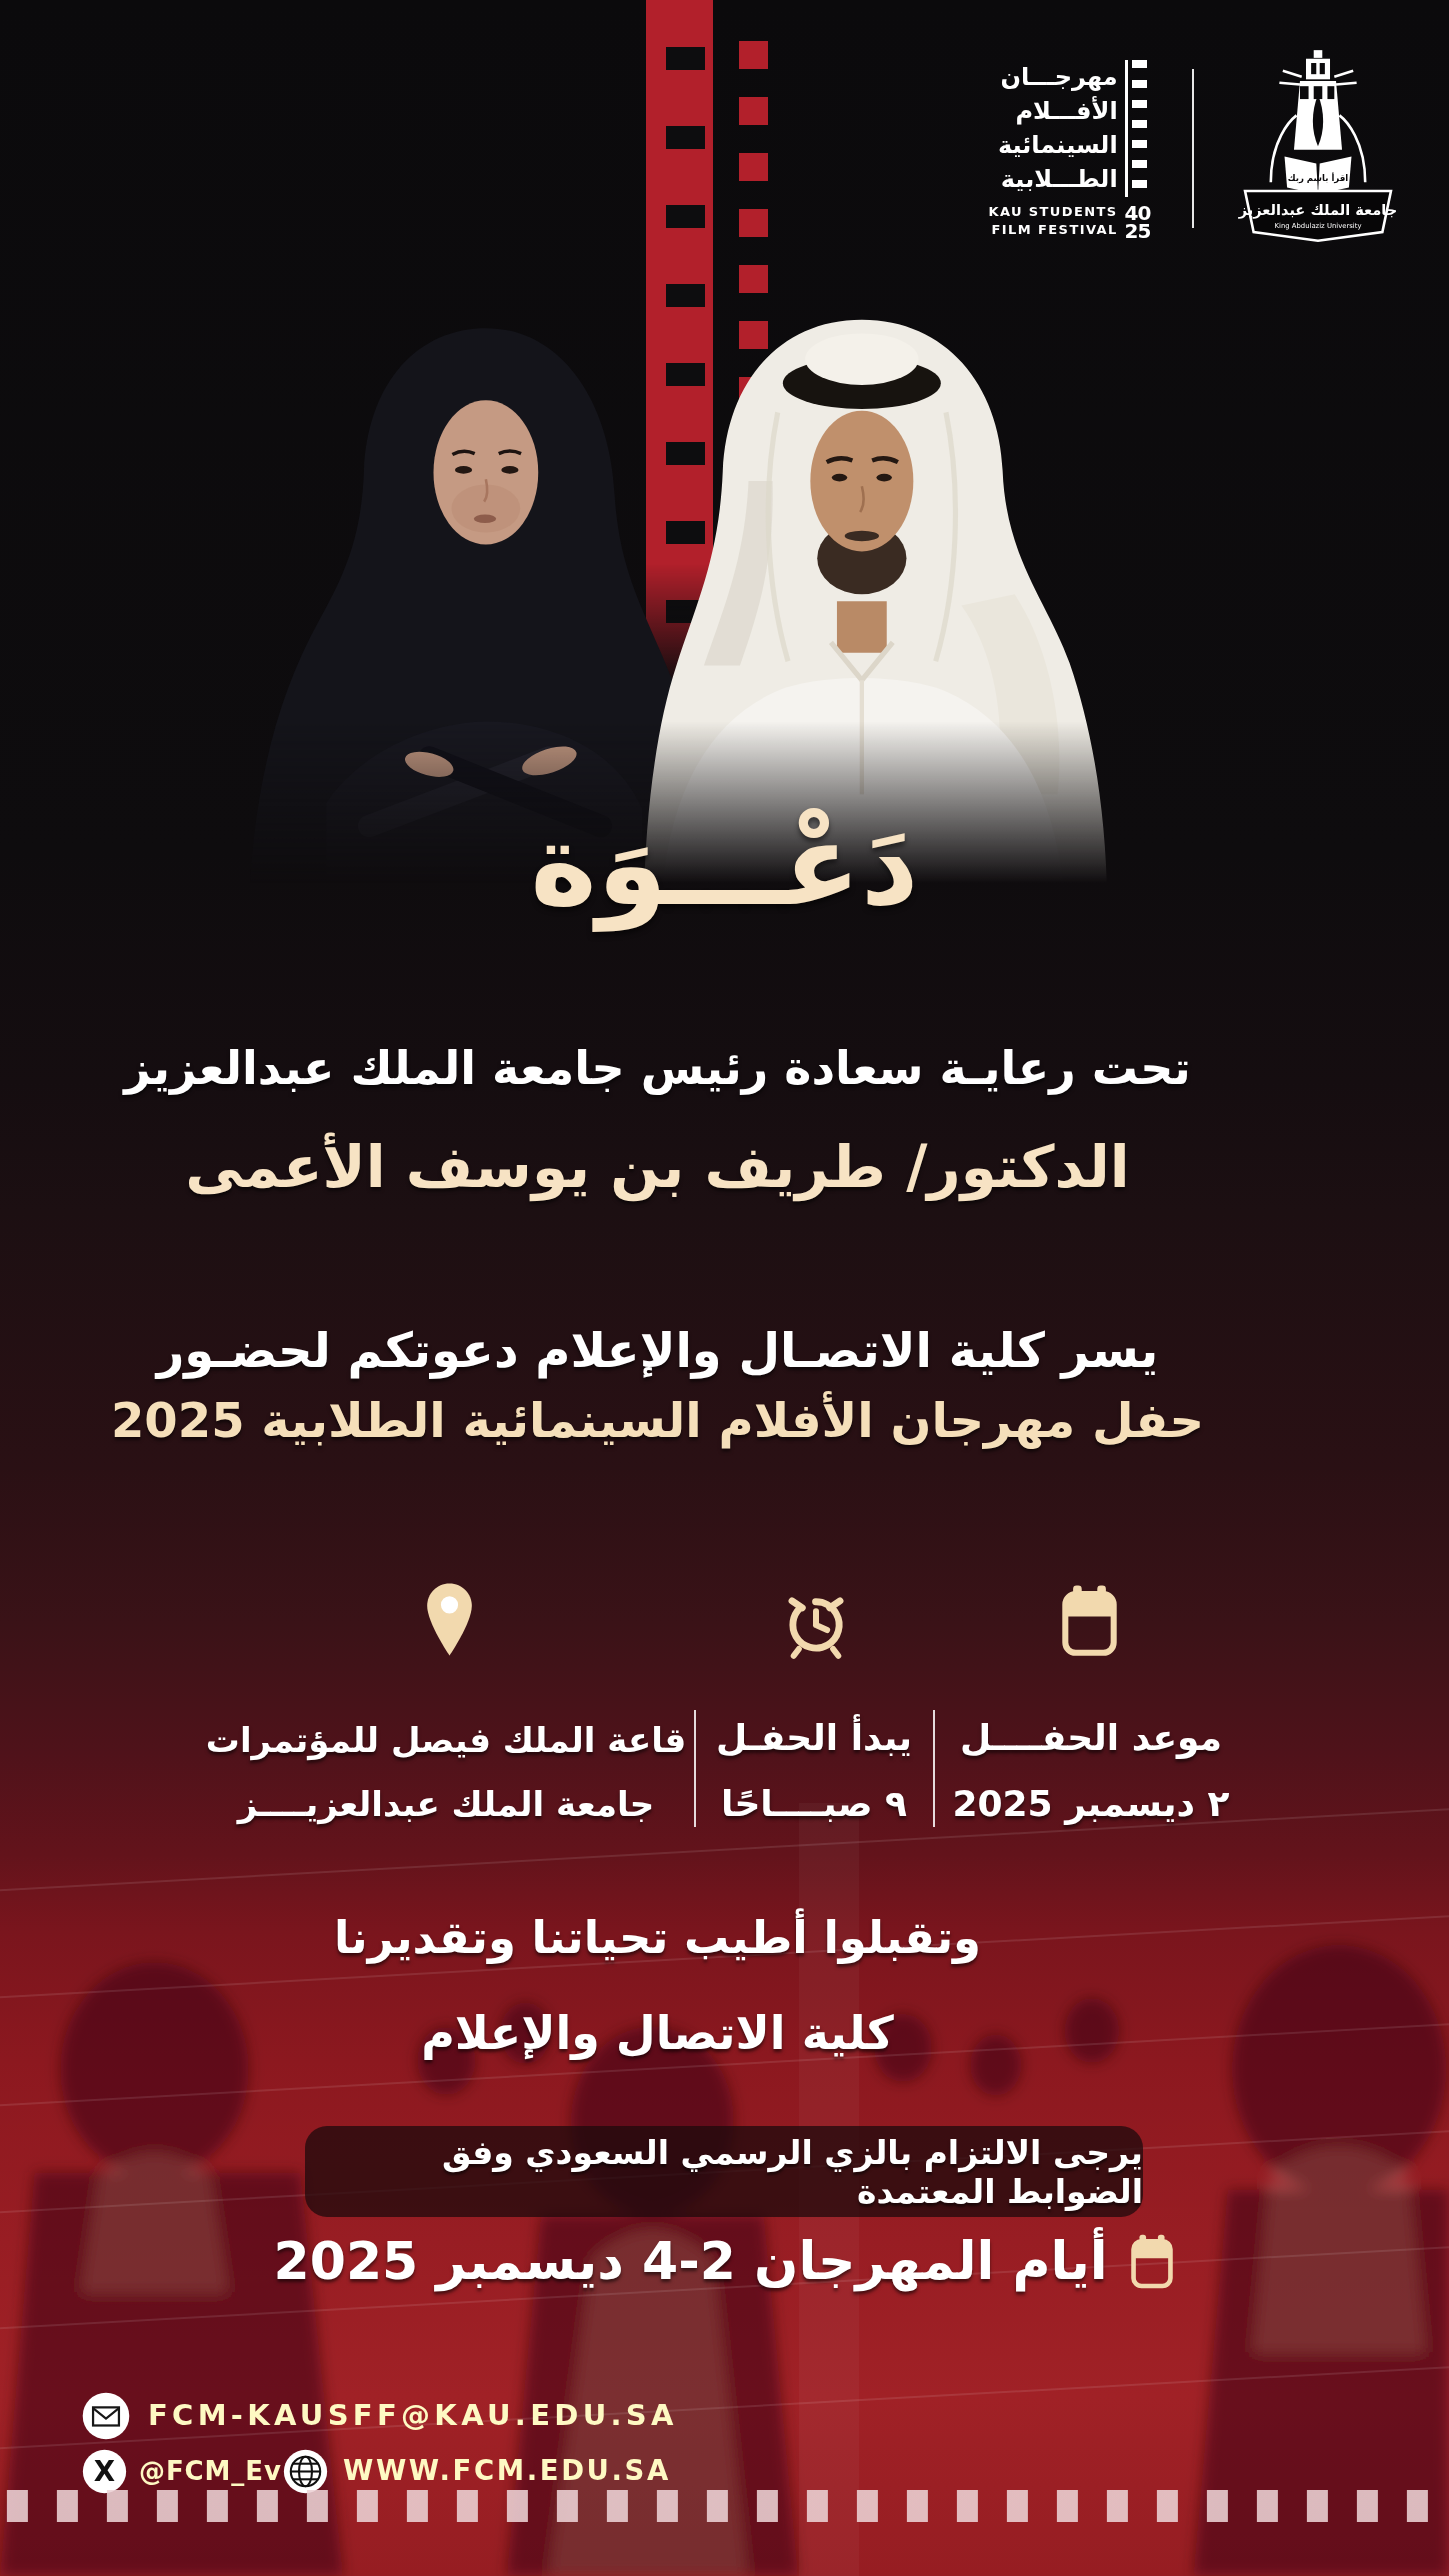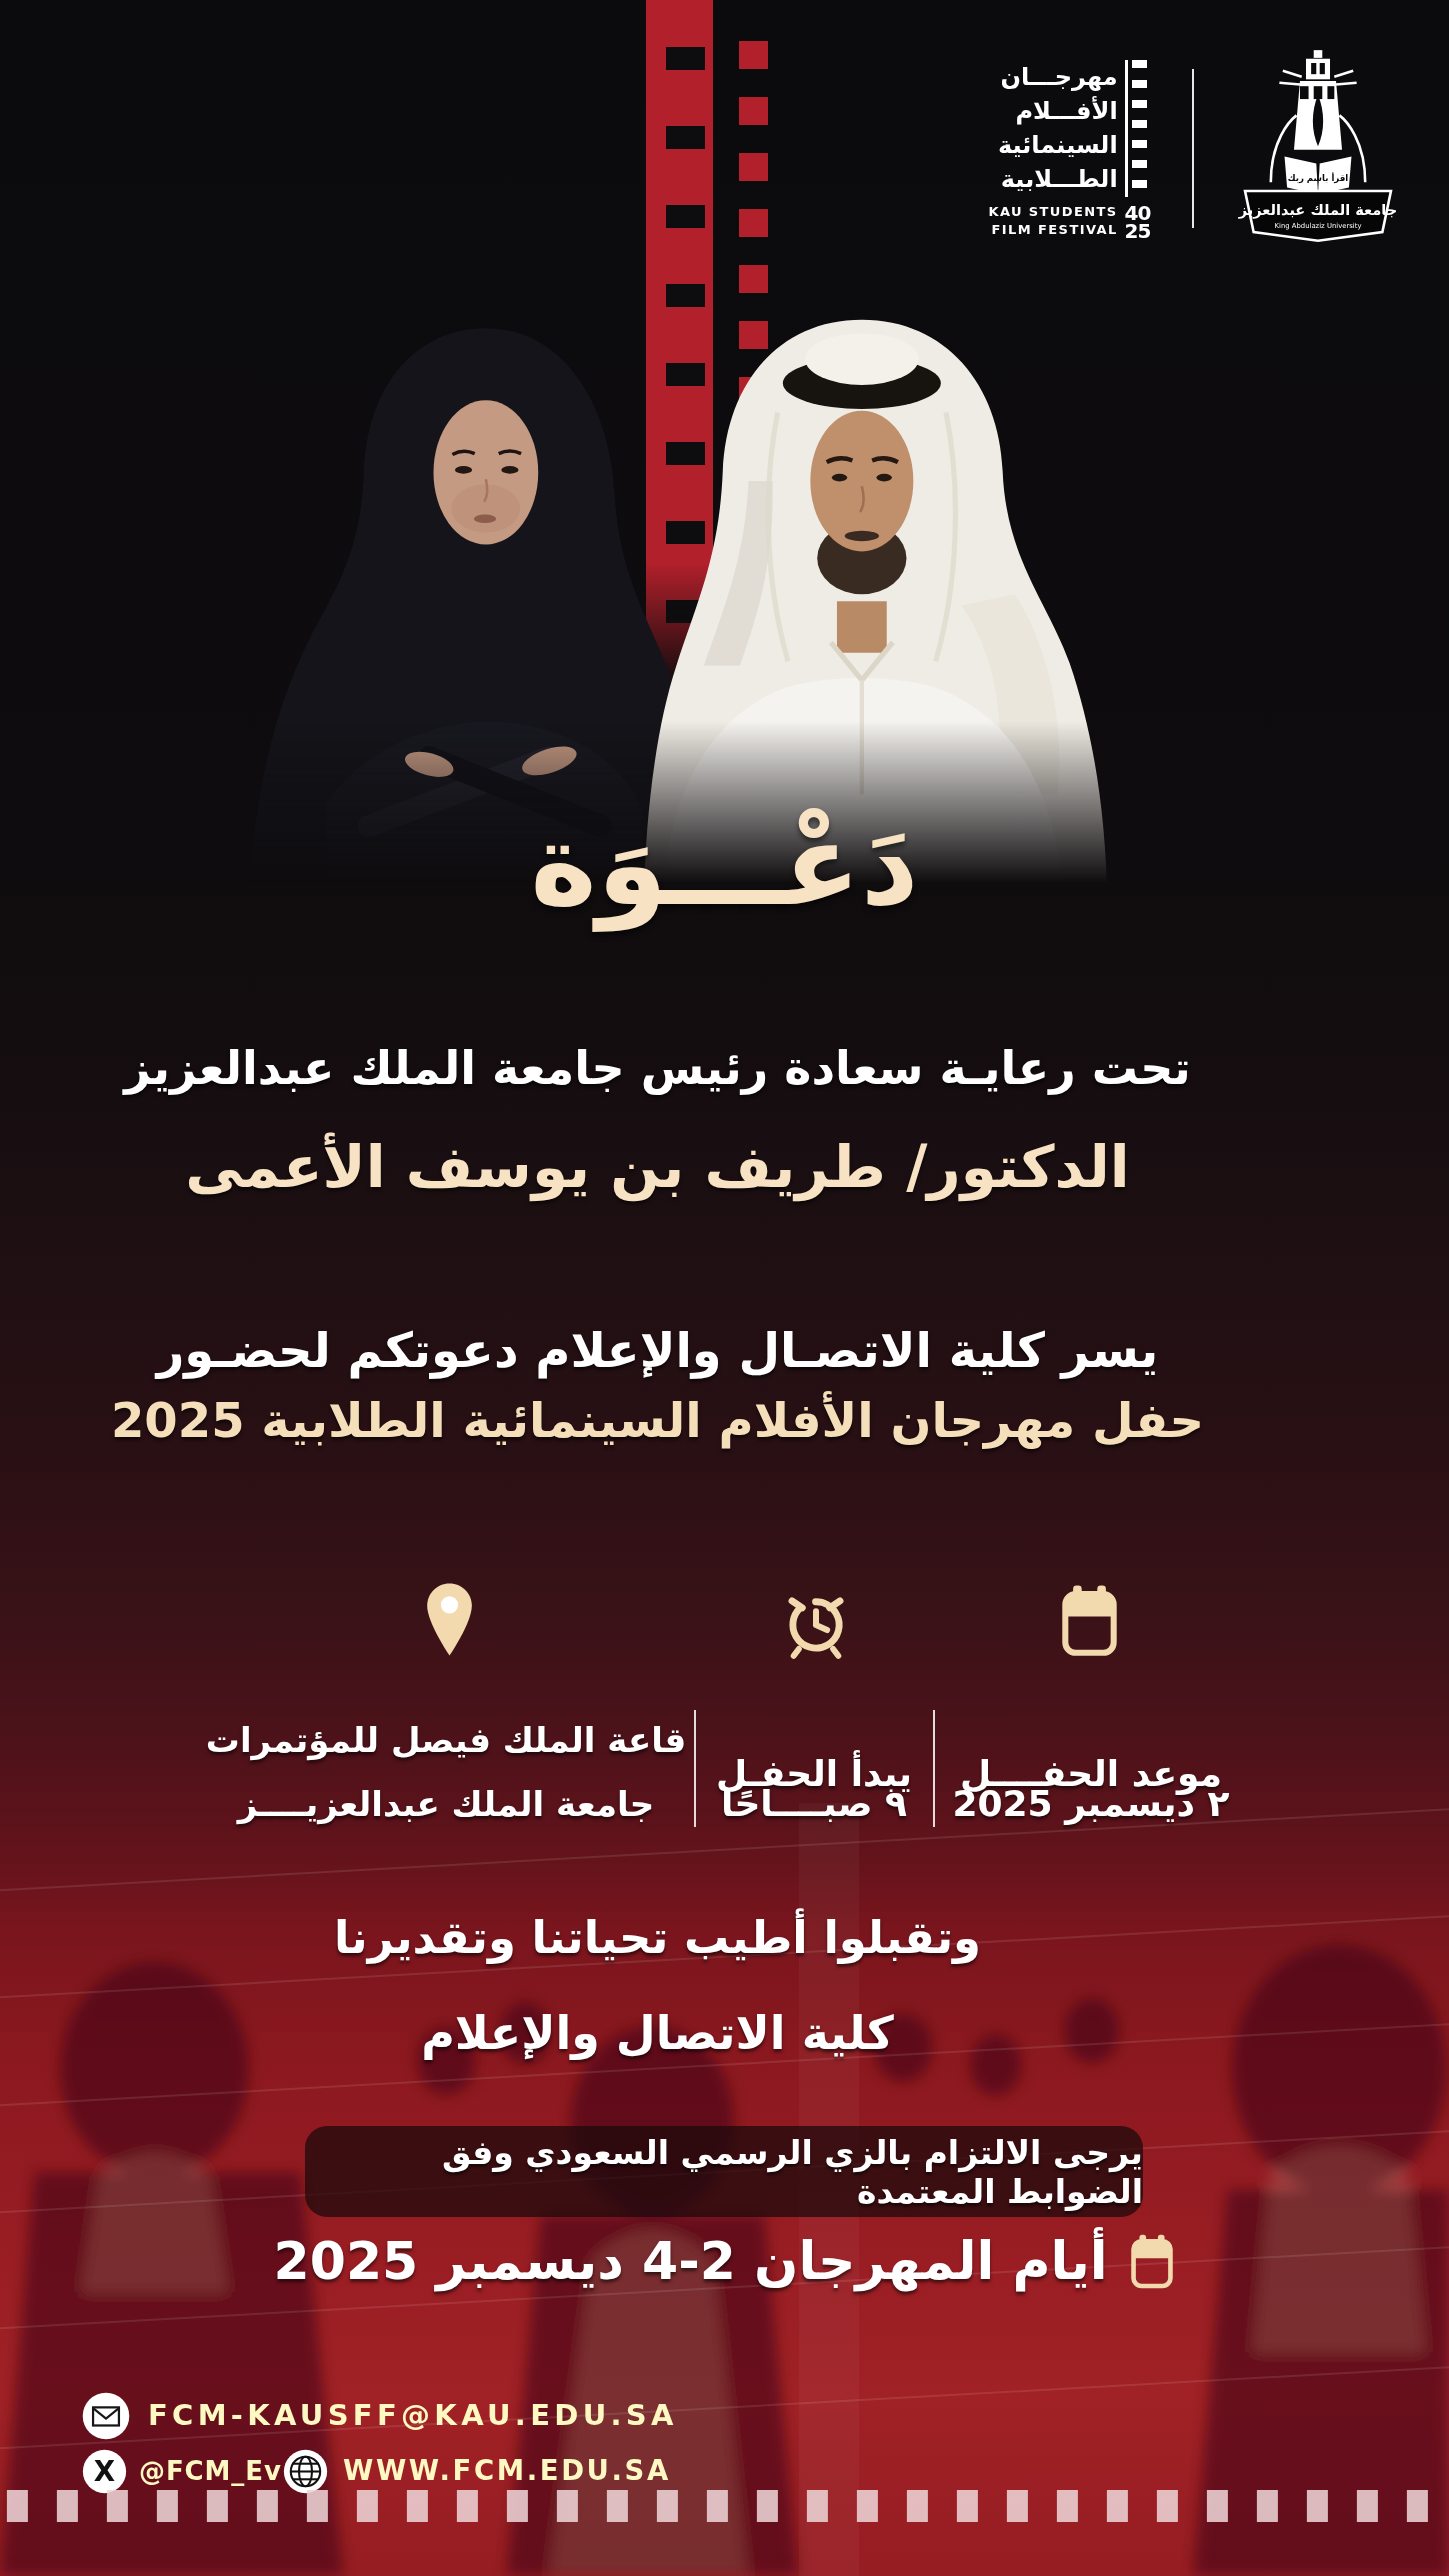--- a/index.html
+++ b/index.html
@@ -31,21 +31,21 @@
   .fest-strip .yr{font-weight:bold;font-size:20px;line-height:18px;margin-top:6.9px;letter-spacing:-0.9px;}
   .logo-divider{left:1192px;top:69px;width:1.7px;height:159px;background:rgba(255,255,255,0.9);}
   
   .daawa{left:0;top:799px;width:1449px;text-align:center;color:#f7e3c4;
       font-size:113px;font-weight:bold;direction:rtl;text-shadow:0 4.3px 5.2px rgba(0,0,0,0.5);}
   
   .t{left:0;width:1315px;text-align:center;direction:rtl;font-weight:bold;
      text-shadow:0 3.4px 3.4px rgba(0,0,0,0.55);}
   .white{color:#ffffff;} .cream{color:#f5dfba;}
   
-  .col-label{font-size:36px;margin-top:36px;} .col-val{font-size:36px;}
+  .col-label{font-size:36px;} .col-val{font-size:36px;}
   .divider-v{width:1.7px;height:117px;top:1710px;background:rgba(255,255,255,0.85);}
   .note-box{left:305px;top:2126px;width:838px;height:91px;border-radius:22px;
       background:rgba(28,9,12,0.74);display:flex;align-items:center;justify-content:center;}
   .note-box div{direction:rtl;color:#fff;font-weight:bold;font-size:33px;text-shadow:0 2.6px 2.6px rgba(0,0,0,0.5);}
   .days-row{left:0;top:2231px;width:1449px;display:flex;direction:rtl;justify-content:center;align-items:center;gap:22px;}
   .days-row .txt{color:#fff;font-weight:bold;font-size:52px;direction:rtl;text-shadow:0 3.4px 3.4px rgba(0,0,0,0.55);}
   
   .contact-txt{color:#fef9c3;font-weight:600;white-space:nowrap;}
   .perfs{left:0;top:2490px;width:1449px;height:32px;
       background:repeating-linear-gradient(90deg,rgba(236,210,213,0.88) 0 20.6px,transparent 20.6px 50px);

